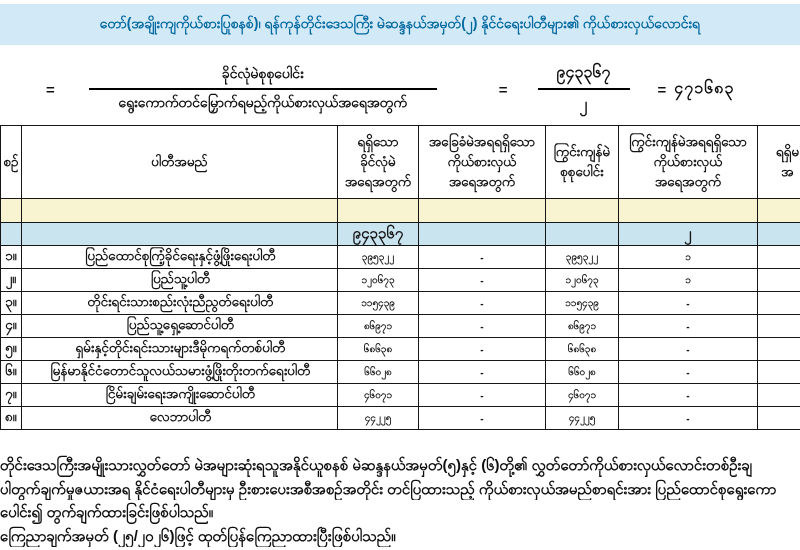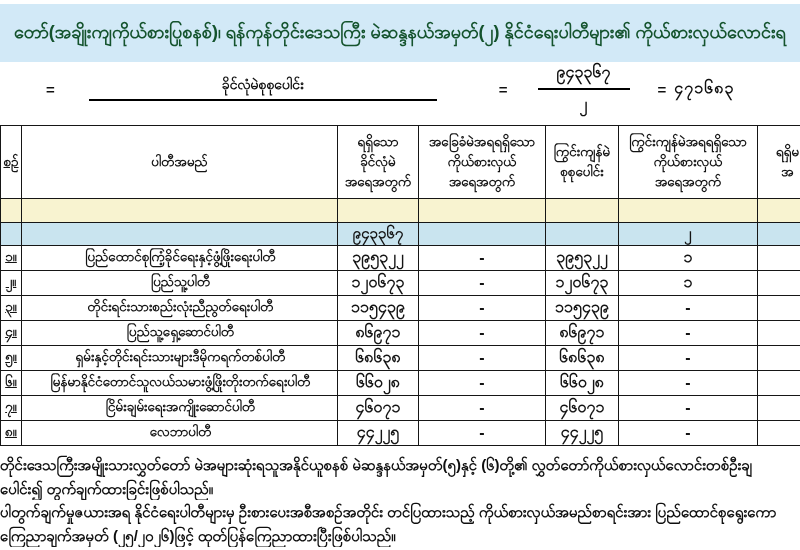--- a/index.html
+++ b/index.html
@@ -6,24 +6,24 @@
   body{
     width:800px;height:550px;overflow:hidden;
     background:#ffffff;
     font-family:"Liberation Sans","DejaVu Sans",sans-serif;
     color:#141414;
   }
   .page{position:relative;width:800px;height:550px;background:#ffffff;overflow:hidden;}
 
   
   .title-bar{
-    position:absolute;top:4px;left:0;width:800px;height:58px;
+    position:absolute;top:4px;left:0;width:800px;height:41px;
     background:#d2e9f7;
     display:flex;align-items:center;justify-content:center;
-    font-weight:700;font-size:18px;color:#14532d;
+    font-weight:700;font-size:14px;color:#0369a1;
     white-space:nowrap;overflow:hidden;
   }
 
   
   .formula{
     position:absolute;top:56px;left:0;width:800px;height:66px;
     display:flex;align-items:center;
     font-weight:700;color:#0f0f0f;
   }
   .eq{font-size:15px;font-weight:800;}
@@ -46,23 +46,23 @@
     font-weight:700;font-size:13.5px;color:#141414;
     padding:0 2px;overflow:hidden;white-space:nowrap;
   }
   tr.header-row td{
     height:72px;text-align:center;vertical-align:middle;
     white-space:pre-line;line-height:1.5;font-size:13.5px;
   }
   tr.spacer-row td{height:23px;background:#f8f3d0;}
   tr.totals-row td{height:22px;background:#c9e4ef;text-align:center;font-size:15px;font-weight:800;}
   tr.data-row td{height:22px;}
-  td.c-no{text-align:center;text-decoration:underline;}
+  td.c-no{text-align:center;}
   td.c-party{text-align:center;padding-left:4px;}
-  td.c-num,td.c-dash{text-align:center;font-size:16px;}
+  td.c-num,td.c-dash{text-align:center;font-size:10px;}
 
   
   .footnotes{position:absolute;top:453px;left:0;width:800px;}
   .footnote{
     white-space:nowrap;overflow:hidden;
     font-weight:700;font-size:15px;line-height:23.5px;color:#0f0f0f;
   }
 </style>
 </head>
 <body>
@@ -70,20 +70,21 @@
 <div class="page">
 
   <div class="title-bar">တော်(အချိုးကျကိုယ်စားပြုစနစ်)၊ ရန်ကုန်တိုင်းဒေသကြီး မဲဆန္ဒနယ်အမှတ်(၂) နိုင်ငံရေးပါတီများ၏ ကိုယ်စားလှယ်လောင်းရ</div>
 
   <div class="formula">
     <span class="eq eq1">=</span>
 
     <span class="frac frac1">
       <span class="num">ခိုင်လုံမဲစုစုပေါင်း</span>
       <span class="bar"></span>
+      <span class="den">ရွေးကောက်တင်မြှောက်ရမည့်ကိုယ်စားလှယ်အရေအတွက်</span>
     </span>
 
     <span class="eq eq2">=</span>
 
     <span class="frac frac2">
       <span class="num">၉၄၃၃၆၇</span>
       <span class="bar"></span>
       <span class="den">၂</span>
     </span>
 
@@ -213,18 +214,18 @@
         <td class="c-num">၄၄၂၂၅</td>
         <td class="c-dash">-</td>
         <td></td>
       </tr>
     </tbody>
       </table>
   </div>
 
   <div class="footnotes">
     <div class="footnote">တိုင်းဒေသကြီးအမျိုးသားလွှတ်တော် မဲအများဆုံးရသူအနိုင်ယူစနစ် မဲဆန္ဒနယ်အမှတ်(၅)နှင့် (၆)တို့၏ လွှတ်တော်ကိုယ်စားလှယ်လောင်းတစ်ဦးချ</div>
+    <div class="footnote">ပါတွက်ချက်မှုဇယားအရ နိုင်ငံရေးပါတီများမှ ဦးစားပေးအစီအစဉ်အတိုင်း တင်ပြထားသည့် ကိုယ်စားလှယ်အမည်စာရင်းအား ပြည်ထောင်စုရွေးကော</div>
     <div class="footnote">ပေါင်း၍ တွက်ချက်ထားခြင်းဖြစ်ပါသည်။</div>
-    <div class="footnote">ပါတွက်ချက်မှုဇယားအရ နိုင်ငံရေးပါတီများမှ ဦးစားပေးအစီအစဉ်အတိုင်း တင်ပြထားသည့် ကိုယ်စားလှယ်အမည်စာရင်းအား ပြည်ထောင်စုရွေးကော</div>
     <div class="footnote">ကြေညာချက်အမှတ် (၂၅/၂၀၂၆)ဖြင့် ထုတ်ပြန်ကြေညာထားပြီးဖြစ်ပါသည်။</div>
   </div>
 
 </div>
 
 </body></html>

